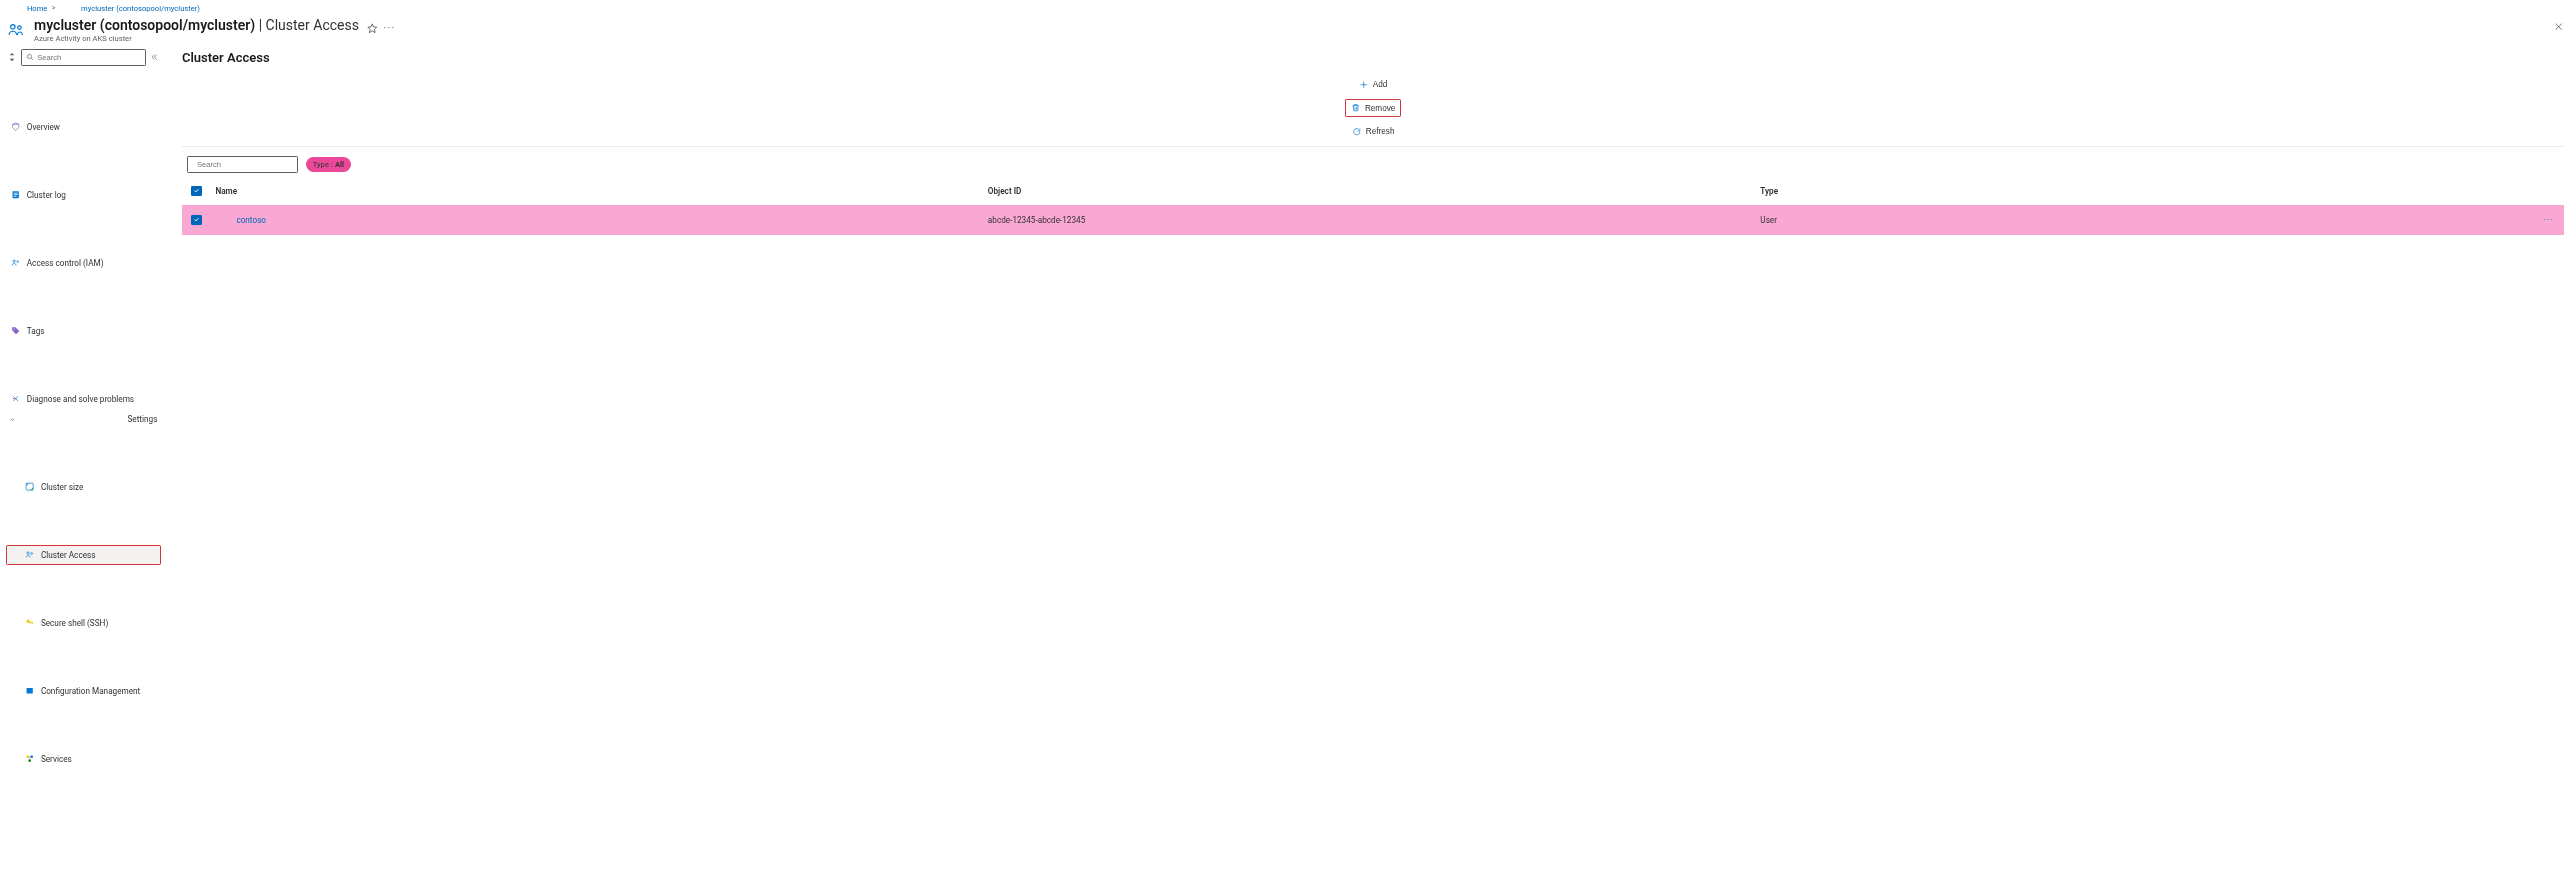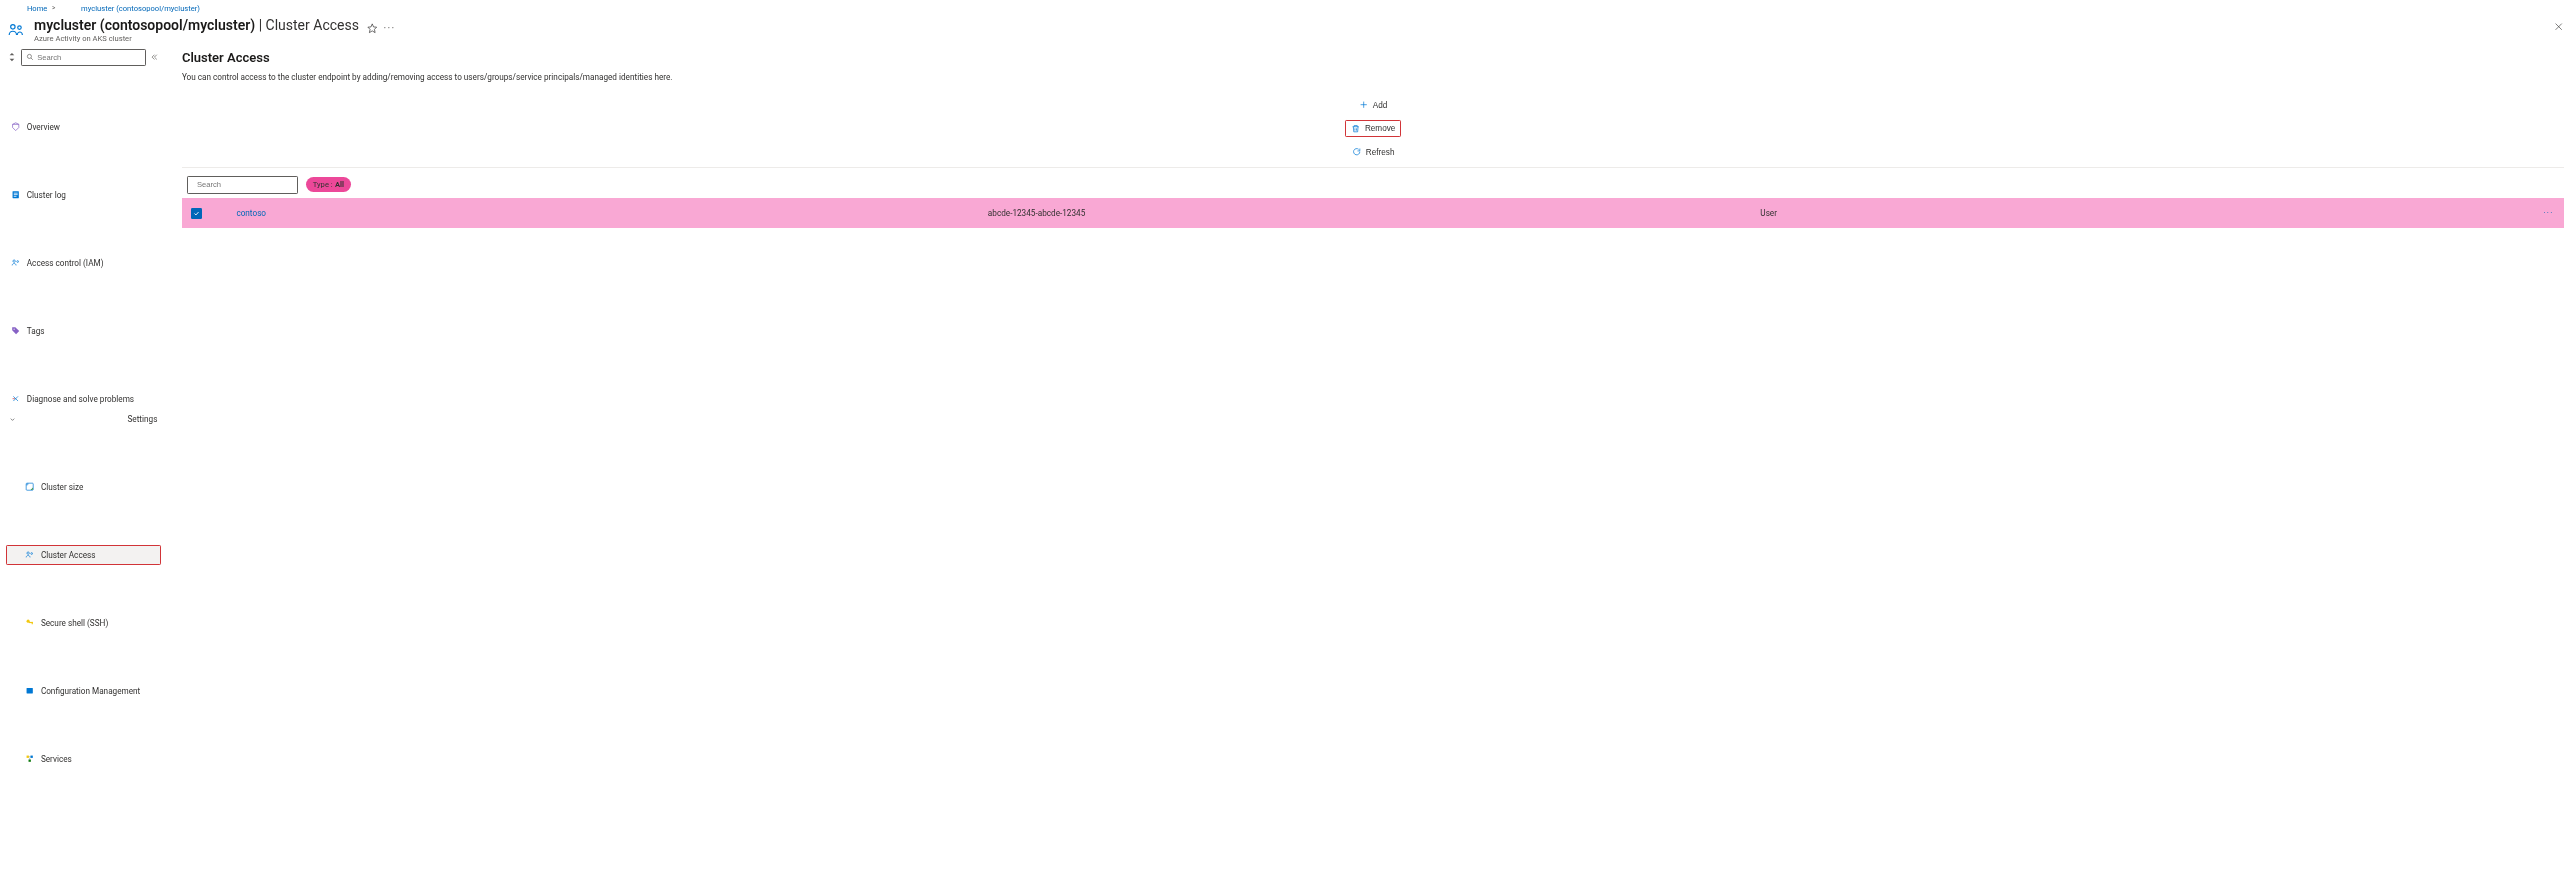--- a/index.html
+++ b/index.html
@@ -367,21 +367,20 @@
             <line x1="10" y1="7" x2="14" y2="7" stroke="#605e5c"></line>
             <line x1="12" y1="10" x2="12" y2="14" stroke="#605e5c"></line>
           </svg>
       </span>
       <span class="label">Services</span>
     </div>
   </aside>
 
   <main class="main">
     <h2 class="page-title">Cluster Access</h2>
-    <p class="page-desc">You can control access to the cluster endpoint by adding/removing access to users/groups/service principals/managed identities here.</p>
 
     <div class="toolbar">
       <button class="tb-btn">
         <span class="icon">
           <svg width="9.4" height="9.4" viewBox="0 0 24 24" fill="none" stroke="#0078d4" stroke-width="1.8">
               <line x1="12" y1="4" x2="12" y2="20"></line>
               <line x1="4" y1="12" x2="20" y2="12"></line>
             </svg>
         </span>
         <span>Add</span>
@@ -417,20 +416,33 @@
           </svg>
         <input type="text" placeholder="Search" style="">
       </div>
       <div class="pill">
         <span>Type :</span>
         <b>All</b>
       </div>
     </div>
 
     <div class="table">
+      <div class="thead">
+        <div class="cell">
+          <div class="chk">
+            <svg width="7" height="7" viewBox="0 0 24 24" fill="none" stroke="#fff" stroke-width="3">
+                <polyline points="5 12 10 17 19 7"></polyline>
+              </svg>
+          </div>
+        </div>
+        <div class="cell">Name</div>
+        <div class="cell">Object ID</div>
+        <div class="cell">Type</div>
+        <div class="cell"></div>
+      </div>
 
       <div class="trow">
         <div class="cell">
           <div class="chk">
             <svg width="7" height="7" viewBox="0 0 24 24" fill="none" stroke="#fff" stroke-width="3">
                 <polyline points="5 12 10 17 19 7"></polyline>
               </svg>
           </div>
         </div>
         <div class="cell name"><a href="#">contoso</a></div>

